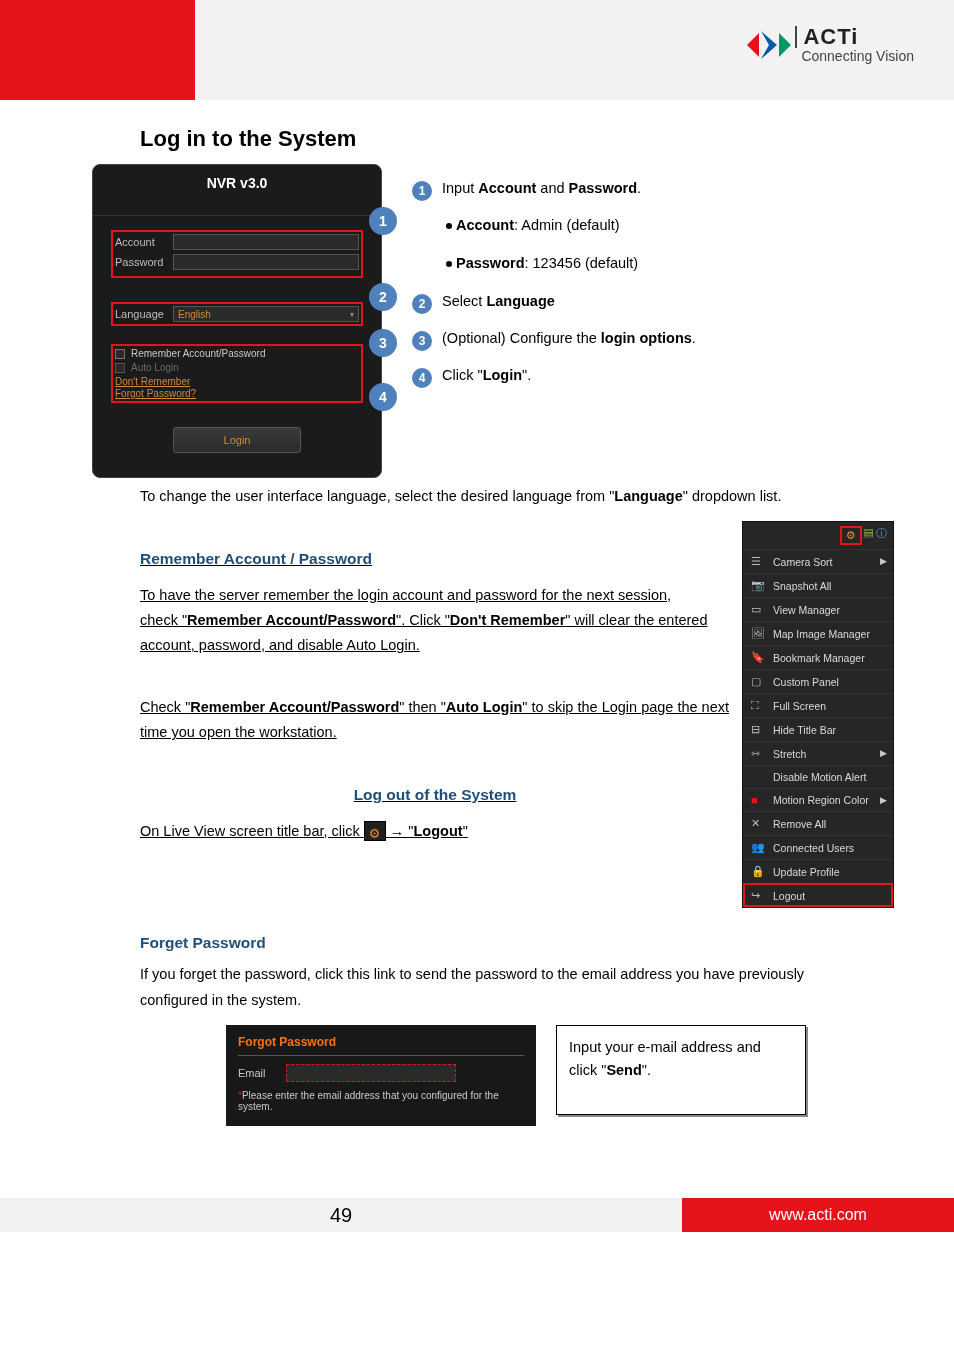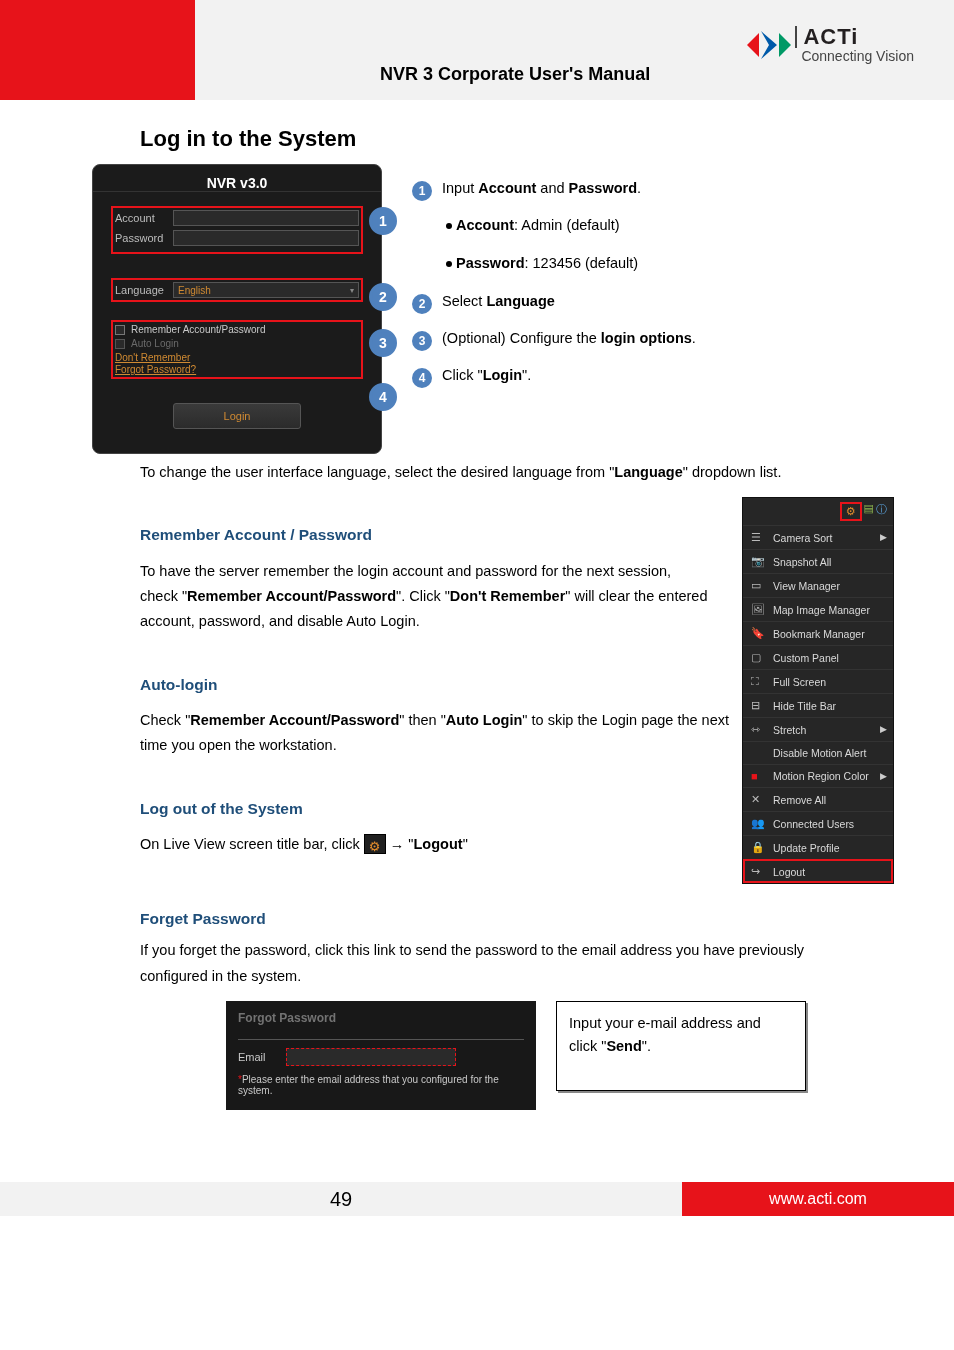--- a/index.html
+++ b/index.html
@@ -17,21 +17,21 @@
   .logo-text .tag { font-size: 14px; color: #444; padding-left: 6px; }
 
   .content { padding: 0 60px 0 70px; position: relative; }
 
   .section-title { font-size: 22px; font-weight: bold; margin-top: 26px; margin-left: 70px; color: #000; }
 
   .row-two { display: flex; align-items: flex-start; margin-top: 12px; gap: 20px; }
 
   
   .login-window { width: 290px; background: #1b1b1b; border-radius: 8px; border: 1px solid #444; margin-left: 22px; position: relative; color: #c9c9c9; font-size: 11px; }
-  .login-title { text-align: center; font-weight: bold; color: #fff; font-size: 14px; padding: 10px 0 0; border-bottom: 1px solid #333; }
+  .login-title { text-align: center; font-weight: bold; color: #fff; font-size: 14px; padding: 10px 0 24px; border-bottom: 1px solid #333; }
   .login-body { padding: 14px 18px 18px; }
   .login-field-row { display: flex; align-items: center; margin-bottom: 4px; }
   .login-label { width: 58px; color: #bdbdbd; font-size: 11px; }
   .login-input { flex: 1; height: 16px; background: #2a2a2a; border: 1px solid #555; }
   .red-box { border: 2px solid #e7131a; padding: 2px; }
   .login-group1 { margin-bottom: 24px; }
   .login-lang { display: flex; align-items: center; margin-top: 8px; margin-bottom: 18px; }
   .lang-select { flex: 1; height: 16px; background: #2a2a2a; border: 1px solid #555; display: flex; align-items: center; justify-content: space-between; padding: 0 4px; color: #d08a32; font-size: 10px; }
   .login-opts { }
   .opt-line { display: flex; align-items: center; gap: 6px; font-size: 10px; margin-bottom: 3px; }
@@ -46,55 +46,54 @@
   .right-steps { flex: 1; margin-left: 10px; padding-top: 14px; font-size: 14.5px; line-height: 1.5; }
   .step-num { display: inline-flex; width: 20px; height: 20px; border: 2.5px solid #4f81bd; background: #4f81bd; border-radius: 50%; color: #fff; font-weight: bold; justify-content: center; align-items: center; font-size: 12px; margin-right: 6px; vertical-align: -2px; }
   .step-line { margin-bottom: 14px; }
   .bullet-row { display: flex; gap: 4px; margin-bottom: 16px; }
   .bullet-dot { width: 6px; height: 6px; background: #000; border-radius: 50%; margin-top: 8px; flex-shrink: 0; }
 
   .h3-blue { color: #1f4e79; font-weight: bold; font-size: 15.5px; margin: 26px 0 10px 70px; }
   .para { font-size: 14.5px; line-height: 1.75; margin-left: 70px; margin-right: 30px; }
 
   .row-mid { display: flex; gap: 12px; margin-top: 10px; }
-  .mid-left { flex: 1; font-size: 14.5px; line-height: 1.75; margin-left: 70px; }
+  .mid-left { flex: 1; font-size: 14.5px; line-height: 1.75; margin-left: 70px; text-decoration: underline; }
   .mid-left .subsection { margin-top: 36px; }
   .gear-icon { width: 22px; height: 20px; vertical-align: -5px; display: inline-block; background: #202020; border: 1px solid #000; position: relative; }
   .gear-icon::after { content: "⚙"; color: #e28c2c; font-size: 13px; position: absolute; left: 4px; top: 1px; }
 
   
   .menu-panel { width: 152px; background: #262626; color: #d9d9d9; font-size: 10.5px; border: 1px solid #111; margin-top: 2px; }
   .menu-top { display: flex; justify-content: flex-end; gap: 2px; padding: 4px 6px; }
   .menu-top-box { border: 2px solid #e7131a; padding: 1px 4px; display: flex; gap: 6px; }
   .menu-top .ico { color: #e28c2c; font-size: 11px; }
   .menu-row { display: flex; align-items: center; gap: 8px; padding: 5px 8px; border-top: 1px solid #333; position: relative; }
   .menu-row .submenu-arrow { position: absolute; right: 6px; top: 6px; color: #ccc; font-size: 9px; }
 
   .row-bot { display: flex; gap: 20px; margin-top: 12px; margin-left: 156px; align-items: flex-start; }
   .forgot-panel { width: 310px; background: #181818; padding: 10px 12px 14px; color: #c9c9c9; font-size: 11px; position: relative; }
-  .forgot-title { color: #737373; font-weight: bold; font-size: 12px; margin-bottom: 10px; display: inline-block; }
+  .forgot-title { color: #f97316; font-weight: bold; font-size: 12px; margin-bottom: 2px; display: inline-block; }
   .forgot-body { margin-top: 8px; display: flex; align-items: center; gap: 20px; }
   .forgot-input { width: 170px; height: 18px; border: 1px dashed #e7131a; background: #2a2a2a; }
   .forgot-note { margin-top: 8px; font-size: 10px; }
   .forgot-note .warn { color: #e7131a; }
   .forgot-border { border-top: 1px solid #555; margin-top: 4px; }
 
   .note-box { width: 250px; height: 90px; border: 1.5px solid #000; box-shadow: 2px 2px 0 #888; padding: 10px 12px; font-size: 14.5px; line-height: 1.55; }
 
   .footer { margin-top: 72px; display: flex; }
   .footer-grey { flex: 1; height: 34px; background: #f2f2f2; display: flex; justify-content: center; align-items: center; font-size: 20px; }
   .footer-red { width: 272px; height: 34px; background: #e7131a; color: #fff; display: flex; justify-content: center; align-items: center; font-size: 16px; }
 </style>
 </head>
 <body>
 
 <div class="header">
   <div class="red-block"></div>
   <div class="grey-block">
-    <div class="doc-title">NVR 3 Corporate User's Manual</div>
     <div class="logo-wrap">
       <div class="logo-mark">
         <svg viewBox="0 0 44 36">
           <polygon points="0,18 12,6 12,30" fill="#e7131a"></polygon>
           <polygon points="14,4 22,18 14,32 30,18" fill="#005aa9"></polygon>
           <polygon points="32,6 44,18 32,30" fill="#009966"></polygon>
         </svg>
       </div>
       <div class="logo-text">
         <span class="brand">ACTi</span>
@@ -186,28 +185,27 @@
 
   <div class="row-mid">
     <div class="mid-left">
       <div class="h3-blue" style="margin-left:0;">Remember Account / Password</div>
       <div>
         <span>To have the server remember the login account and password for the next session,</span><br>
         <span>check "</span><b>Remember Account/Password</b><span>". Click "</span><b>Don't Remember</b><span>" will clear the entered account, password, and disable Auto Login.</span>
       </div>
 
       <div class="subsection">
-        <div class="h3-blue" style="margin-left:0;">Auto-login</div>
         <div>
           <span>Check "</span><b>Remember Account/Password</b><span>" then "</span><b>Auto Login</b><span>" to skip the Login page the next time you open the workstation.</span>
         </div>
       </div>
 
       <div class="subsection">
-        <div class="h3-blue" style="margin-left:0;">Log out of the System</div>
+        <div class="h3-blue" style="margin-left:0;text-align:center;">Log out of the System</div>
         <div>
           <span>On Live View screen title bar, click </span>
           <span class="gear-icon"></span>
           <span> → "</span><b>Logout</b><span>"</span>
         </div>
       </div>
     </div>
 
     <div class="menu-panel">
       <div class="menu-top">

